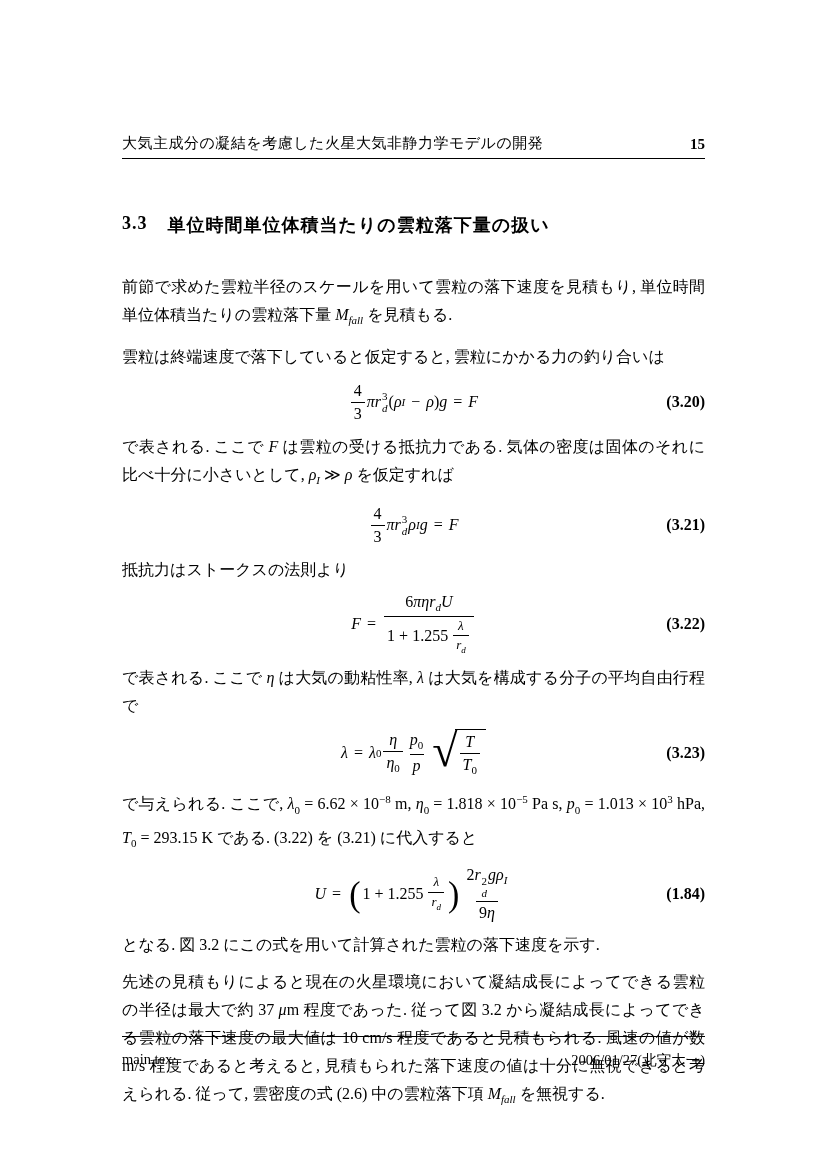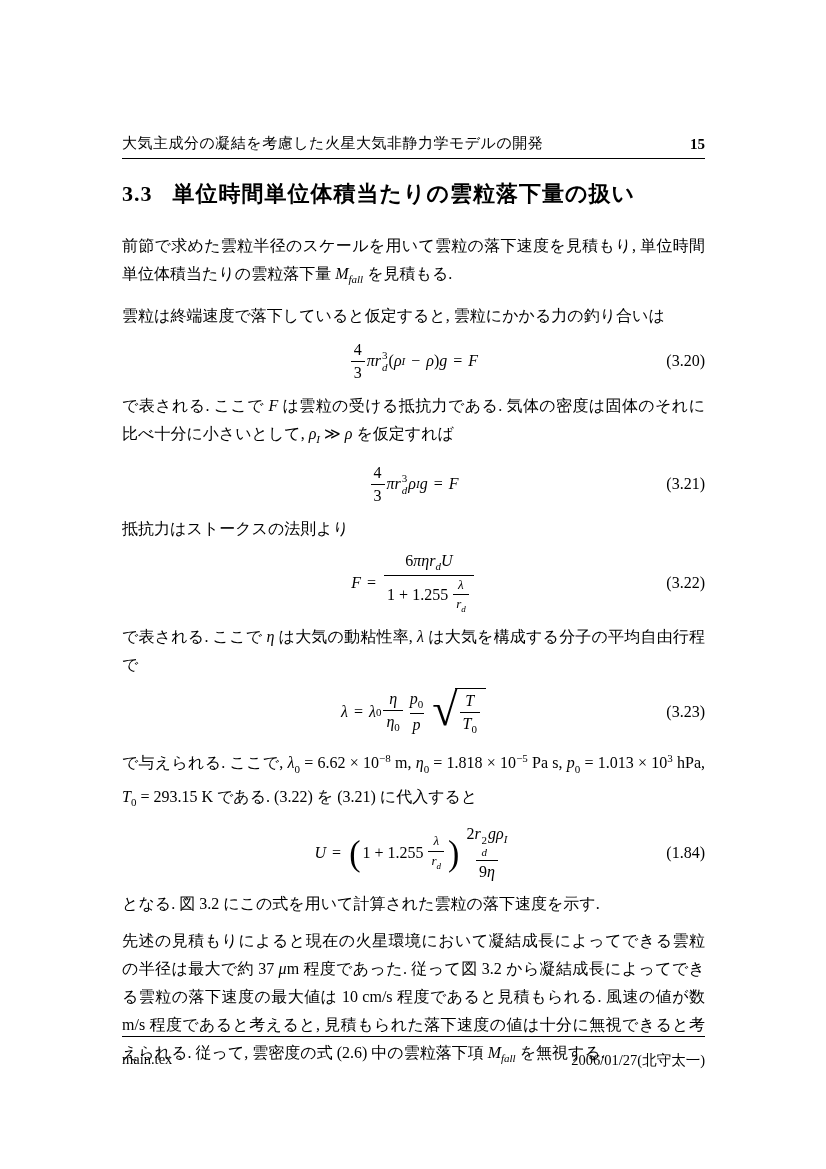--- a/index.html
+++ b/index.html
@@ -14,42 +14,42 @@
   }
   
   .pagehead {
     display:flex; justify-content:space-between; align-items:flex-end;
     border-bottom:1px solid #000; padding-bottom:5px;
     font-size:15px; letter-spacing:0.5px;
   }
   .pagehead .pnum { font-weight:bold; letter-spacing:0;margin-top:42px; }
   
   .sechead {
-    margin-top:20px; font-size:22px; font-weight:bold;
-    display:flex; align-items:center;
+    margin-top:54px; font-size:18px; font-weight:bold;
+    display:flex; align-items:flex-start;
   }
   .sechead .secno { margin-right:20px; letter-spacing:1px; }
   .sechead .sectitle { letter-spacing:1px; }
   
   p.body {
     font-size:16px; line-height:28px; margin:9px 0 0 0;
     text-align:justify;
   }
-  p.body.first { margin-top:23px; }
+  p.body.first { margin-top:36px; }
   .mi { font-style:italic; }
   .mn { font-style:normal; }
   sub, sup { font-size:11px; }
   sub.mi, sup.mi { font-style:italic; }
   
   .eq {
     position:relative; display:flex; justify-content:center; align-items:center;
     margin:9px 0; font-size:16px; min-height:44px;
   }
   .eqbody { display:inline-flex; align-items:center; }
-  .eqnum { position:absolute; right:0; top:50%; transform:translateY(-50%); font-size:16px; }
+  .eqnum { position:absolute; right:0; top:50%; transform:translateY(-50%); font-size:16px;font-weight:bold; }
   .mo { margin:0 6px; }
   .frac { display:inline-flex; flex-direction:column; align-items:center; vertical-align:middle; margin:0 2px; }
   .frac .fnum { display:block; padding:0 3px 2px 3px; line-height:1.1; text-align:center; }
   .frac .fden { display:block; border-top:1px solid #000; padding:2px 3px 0 3px; line-height:1.1; text-align:center; }
   .sfrac { font-size:13px; margin-left:5px; vertical-align:middle; }
   .sfrac sub { font-size:9px; }
   .supsub {
     display:inline-flex; flex-direction:column; align-items:flex-start;
     font-size:11px; line-height:1.1; vertical-align:-0.45em; margin:0 1px;
   }

